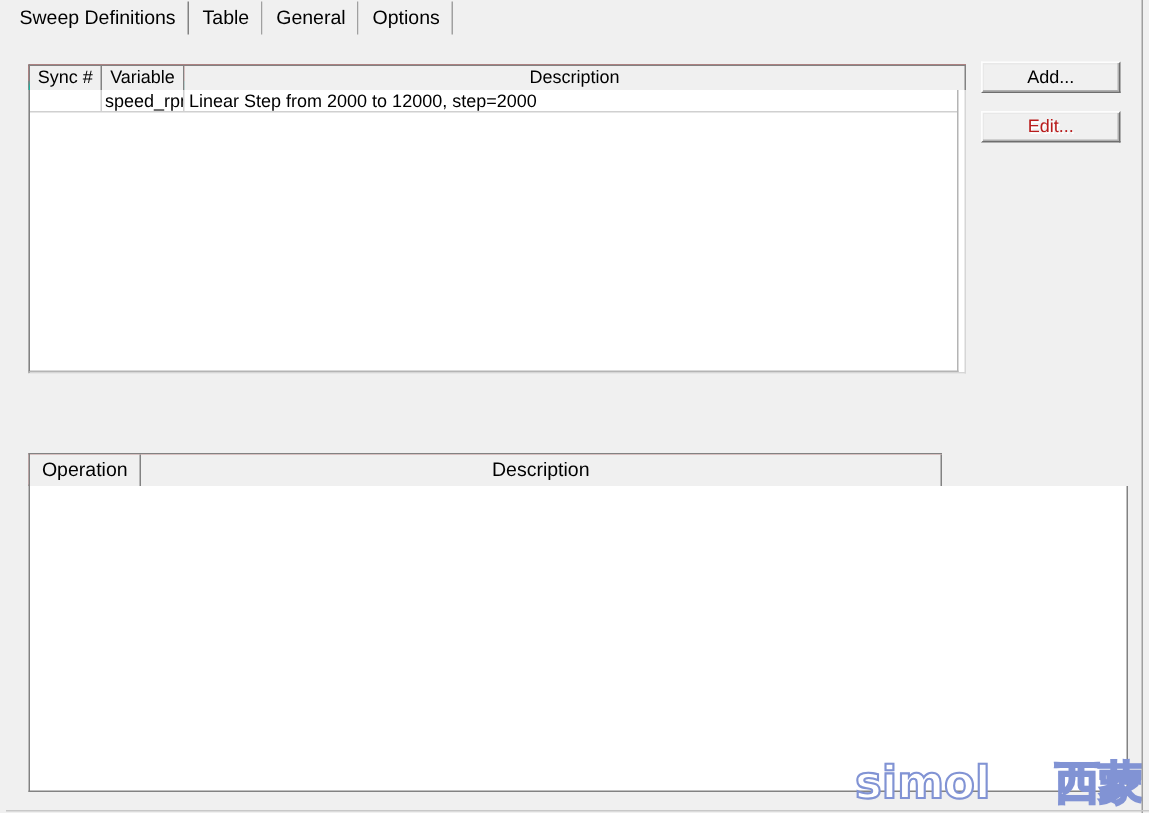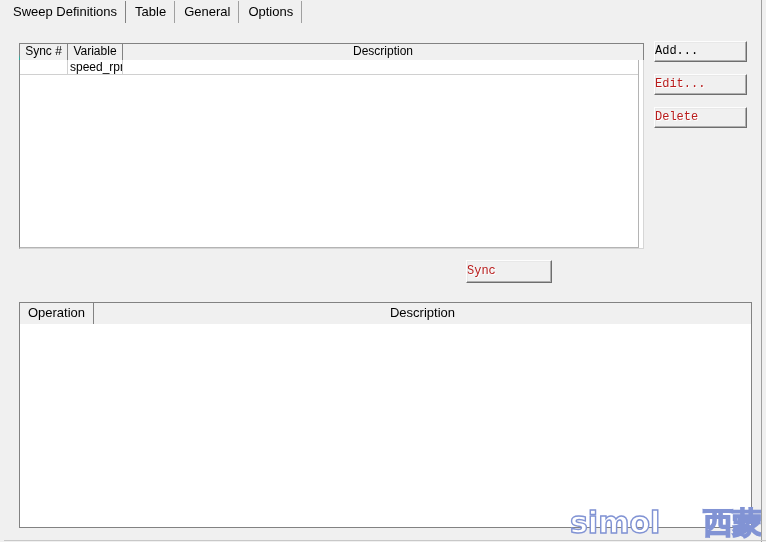--- a/index.html
+++ b/index.html
@@ -166,21 +166,22 @@
   .cell-sync { width: 48px; border-right: 1px solid #d0d0d0; }
   .cell-var  { width: 55px; border-right: 1px solid #d0d0d0; text-align: right; padding-right: 1px; }
   .cell-desc { flex: 1 1 auto; padding-left: 3px; }
 
   
   .btn {
     position: absolute;
     width: 93px;
     height: 21px;
     font-size: 12px;
-    font-family: Liberation Mono, monospace;
+    font-family: Liberation Sans, sans-serif;
+    text-align: center;
     line-height: 19px;
     background: #f0f0f0;
     border-top: 1px solid #fdfdfd;
     border-left: 1px solid #fdfdfd;
     border-right: 1px solid #6e6e6e;
     border-bottom: 1px solid #6e6e6e;
     box-shadow: inset -1px -1px 0 #b0b0b0, inset 1px 1px 0 #e8e8e8;
     box-sizing: border-box;
     color: #000;
     cursor: default;
@@ -194,21 +195,21 @@
   #btn-edit   { left: 650px; top: 74px; }
   #btn-delete { left: 650px; top: 107px; }
 
   #btn-sync   { left: 462px; top: 260px; width: 86px; height: 23px; line-height: 21px; }
   #btn-unsync { left: 558px; top: 260px; width: 87px; height: 23px; line-height: 21px; }
 
   
   #ops-header-row {
     position: absolute;
     left: 15px; top: 302px;
-    width: 733px;
+    width: 609px;
     height: 22px;
     display: flex;
     background: #fca5a5;
     border-top: 1px solid #828282;
     border-left: 1px solid #828282;
     border-bottom: 1px solid #828282;
     box-sizing: border-box;
   }
   .col-head-lg {
     height: 21px;
@@ -299,28 +300,27 @@
   <div id="sweep-header-row">
     <div class="col-head col-sync">Sync #</div>
     <div class="col-head col-var">Variable</div>
     <div class="col-head col-desc">Description</div>
   </div>
 
   <div id="sweep-rows">
     <div class="sweep-row">
       <div class="cell cell-sync"></div>
       <div class="cell cell-var">speed_rpm</div>
+      <div class="cell cell-desc">Linear Step from 2000 to 12000, step=2000</div>
     </div>
   </div>
 
   <div class="btn" id="btn-add">Add...</div>
   <div class="btn disabled" id="btn-edit">Edit...</div>
-  <div class="btn disabled" id="btn-delete">Delete</div>
-
-  <div class="btn disabled" id="btn-sync">Sync</div>
+
 
   <div id="ops-header-row">
     <div class="col-head-lg col-op">Operation</div>
     <div class="col-head-lg col-opdesc">Description</div>
   </div>
 
   <div id="ops-body"></div>
 
   <div id="watermark">
     <span>simol</span><span class="wm-cn">西蒙</span>

